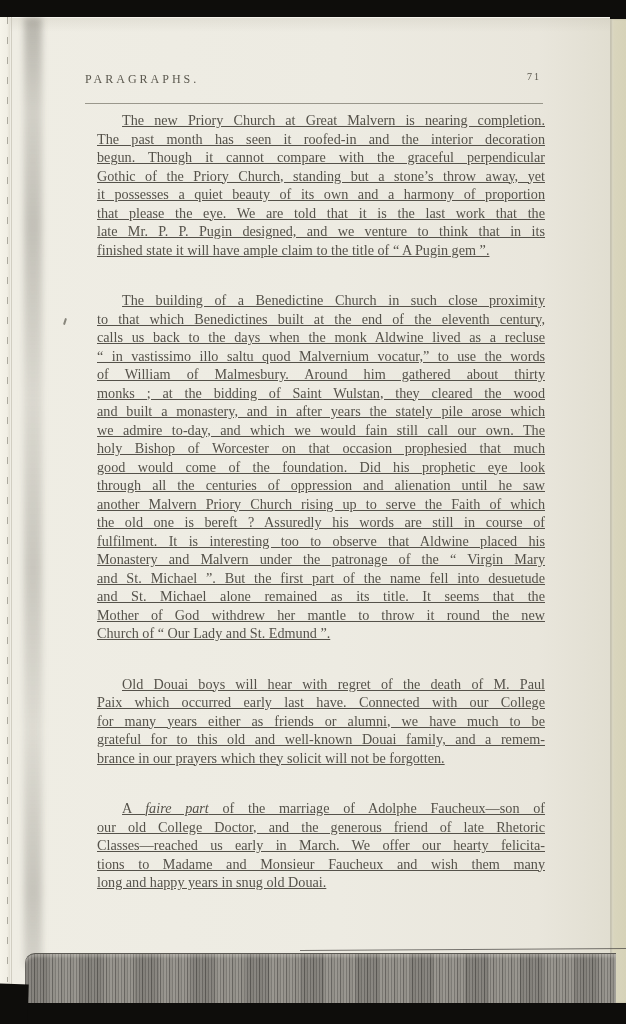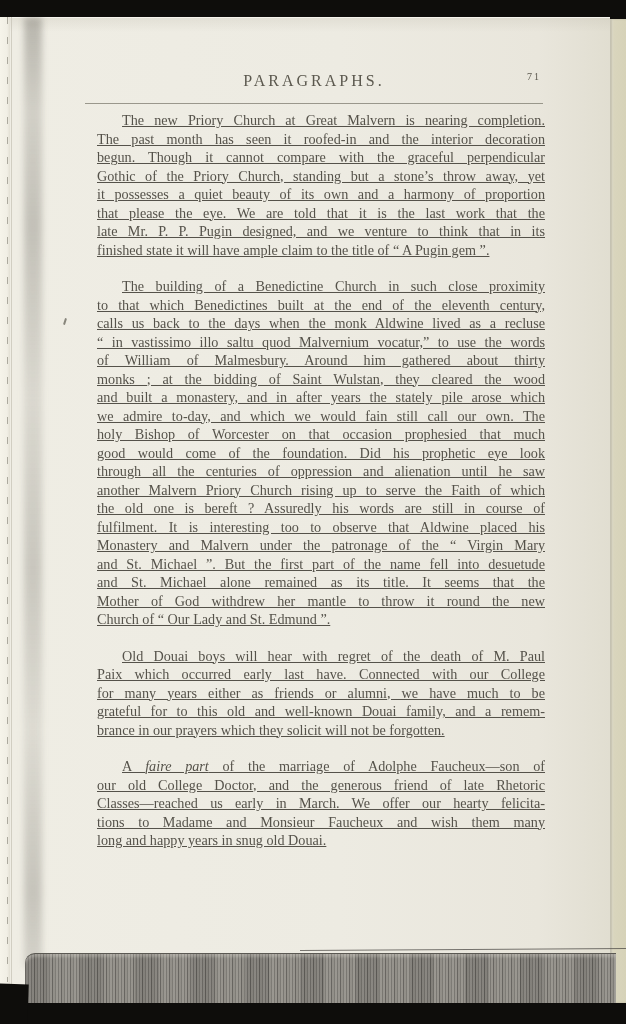--- a/index.html
+++ b/index.html
@@ -82,39 +82,39 @@
     background:#6e6b62;transform:rotate(18deg);border-radius:1px;opacity:.8;
     z-index:4;
   }
 
   
   .header-row{
     position:absolute;left:85px;top:72px;width:458px;height:20px;
     color:#5b584e;z-index:4;
   }
   .header-title{
-    position:absolute;left:0;right:0;text-align:center;
-    font-size:16px;letter-spacing:3px;font-family:Liberation Serif, serif;
+    position:absolute;left:0;right:0;text-align:left;
+    font-size:12px;letter-spacing:3px;font-family:Liberation Serif, serif;
   }
   .page-number{
     position:absolute;right:2px;top:-1px;
     font-size:10px;letter-spacing:2px;
   }
   .header-rule{
     position:absolute;left:85px;top:103px;width:458px;height:1px;
     background:#8b887d;opacity:.85;z-index:4;
   }
 
   .text-block{
     position:absolute;left:97px;top:111px;width:448px;
     color:#55524a;font-size:14.2px;z-index:4;
     text-rendering:optimizeLegibility;
     text-decoration:underline;
   }
-  .para + .para{margin-top:18px;}
+  .para + .para{margin-top:32px;}
   .line{
     line-height:18.5px;
     text-align:justify;
     text-align-last:justify;
     white-space:normal;
   }
   .line.last{text-align-last:left;}
   .line.first{text-indent:25px;}
   .line i{font-style:italic;}
 </style>

